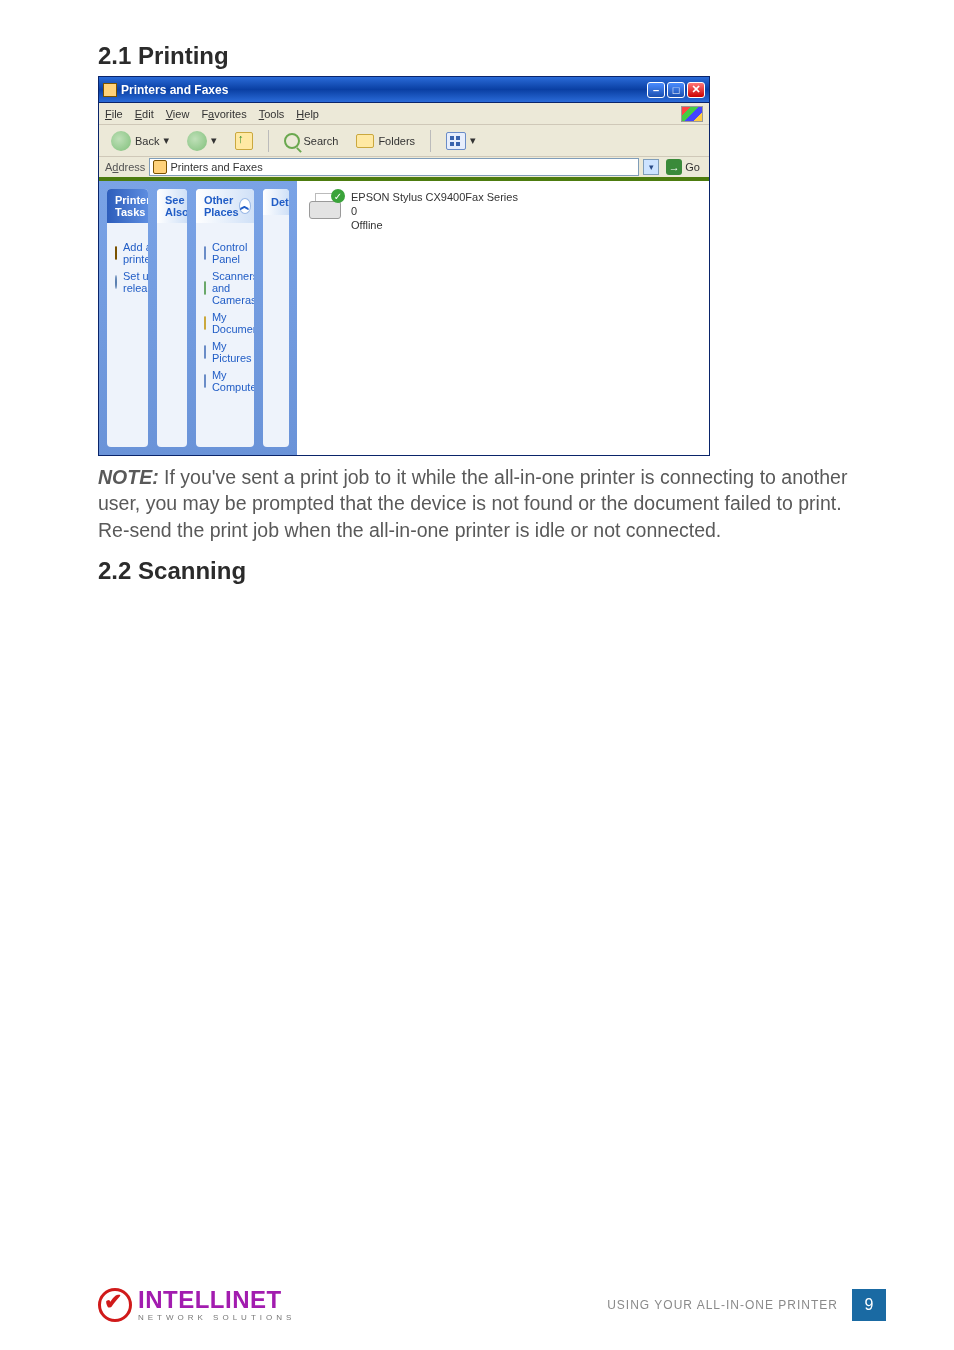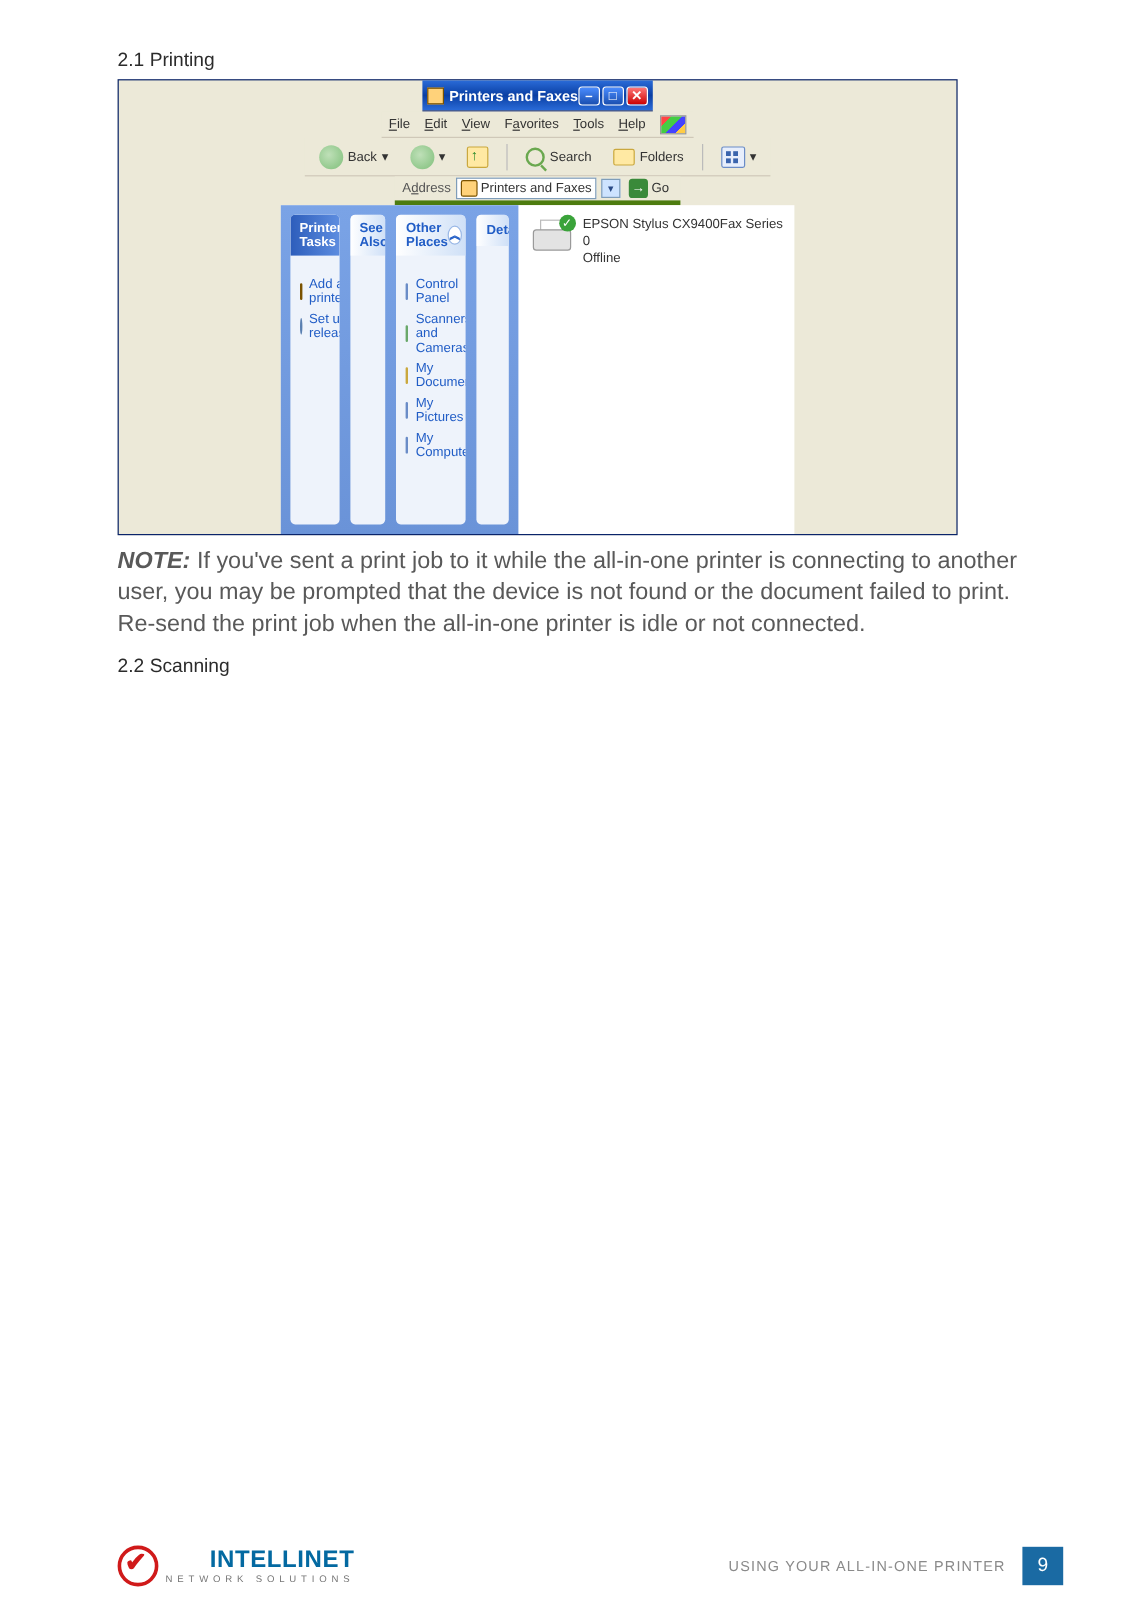--- a/index.html
+++ b/index.html
@@ -8,30 +8,29 @@
     height: 1350px;
     background: #fff;
     font-family: Arial, Helvetica, sans-serif;
     position: relative;
     color: #333;
   }
   .page { padding: 28px 98px 0 98px; }
   .para { font-size: 19.5px; line-height: 1.35; color: #595959; margin-bottom: 10px; }
   .para-tight { font-size: 19.5px; line-height: 1.35; color: #595959; }
   .note-label { font-style: italic; font-weight: bold; color: #595959; }
-  .h2 { font-size: 16px; font-weight: normal; color: #2b2b2b; margin: 14px 0 6px; }
+  .h2 { font-size: 24px; font-weight: bold; color: #2b2b2b; margin: 14px 0 6px; }
   .screenshot {
-    width: 700px; height: 380px;
+    width: 612px; height: 380px;
     margin: 6px 0 8px 0;
     font-family: Tahoma, Arial, sans-serif;
     background: #ece9d8;
     border: 1px solid #0a246a;
     display: flex; flex-direction: column;
     position: relative;
-    align-items: center;
   }
   .titlebar {
     height: 26px;
     background: linear-gradient(to bottom, #2a6bd8 0%, #0a3fa3 50%, #2a6bd8 100%);
     color: #fff; font-weight: bold; font-size: 12px;
     display: flex; align-items: center; padding: 0 4px;
     border-bottom: 1px solid #0a246a;
   }
   .titlebar .ticon { width: 14px; height: 14px; background: #ffd27a; border: 1px solid #7a5200; margin-right: 4px; }
   .winbtns { margin-left: auto; display: flex; gap: 2px; }
@@ -92,21 +91,21 @@
 
   .footer{
     position:absolute; left:0; right:0; bottom:28px;
     display:flex; align-items:center; justify-content:space-between;
     padding: 0 68px 0 98px;
   }
   .logo{display:flex;align-items:center;gap:6px;}
   .logo-mark{width:34px;height:34px;border-radius:50%;border:3px solid #d01a1a;position:relative;}
   .logo-mark::after{content:"✔";position:absolute;left:3px;top:-2px;color:#d01a1a;font-size:22px;font-weight:bold;}
   .logo-text{display:flex;flex-direction:column;line-height:1;}
-  .logo-name{font-weight:900;font-size:20px;color:#0369a1;letter-spacing:0.5px;text-align:right;}
+  .logo-name{font-weight:900;font-size:24px;color:#a21caf;letter-spacing:0.5px;}
   .logo-sub{font-size:8px;letter-spacing:4px;color:#777;margin-top:2px;}
   .footer-right{display:flex;align-items:center;gap:14px;}
   .footer-label{font-size:12px;letter-spacing:1px;color:#8a8a8a;}
   .page-num{width:34px;height:32px;background:#1a6aa3;color:#fff;display:flex;align-items:center;justify-content:center;font-size:16px;}
 </style>
 </head>
 <body>
 
 <div class="page">
 

